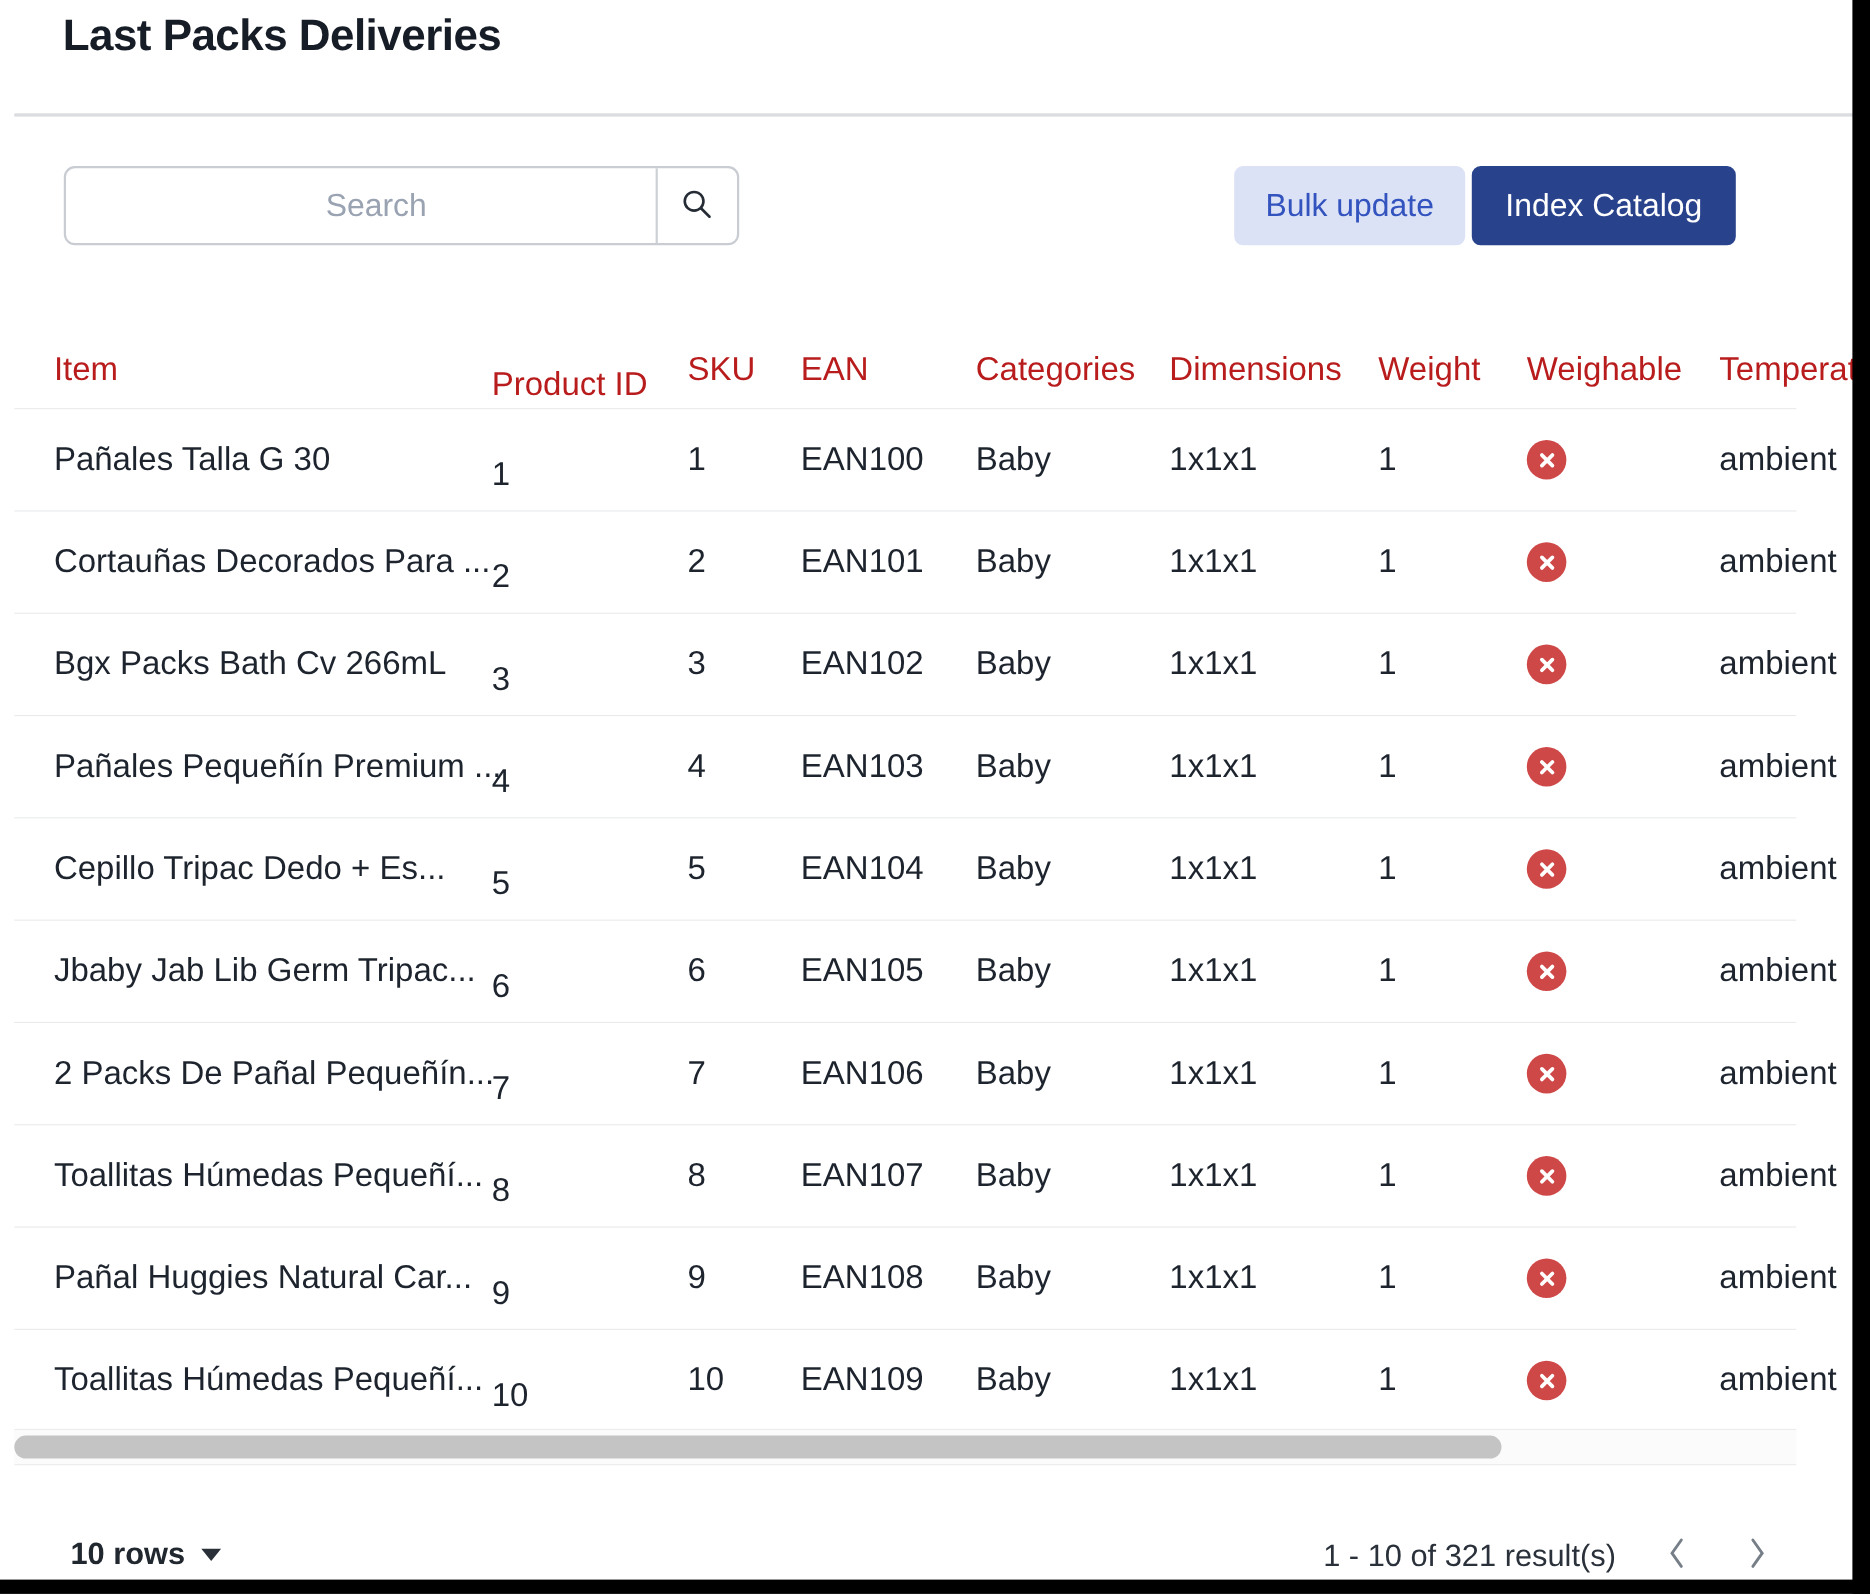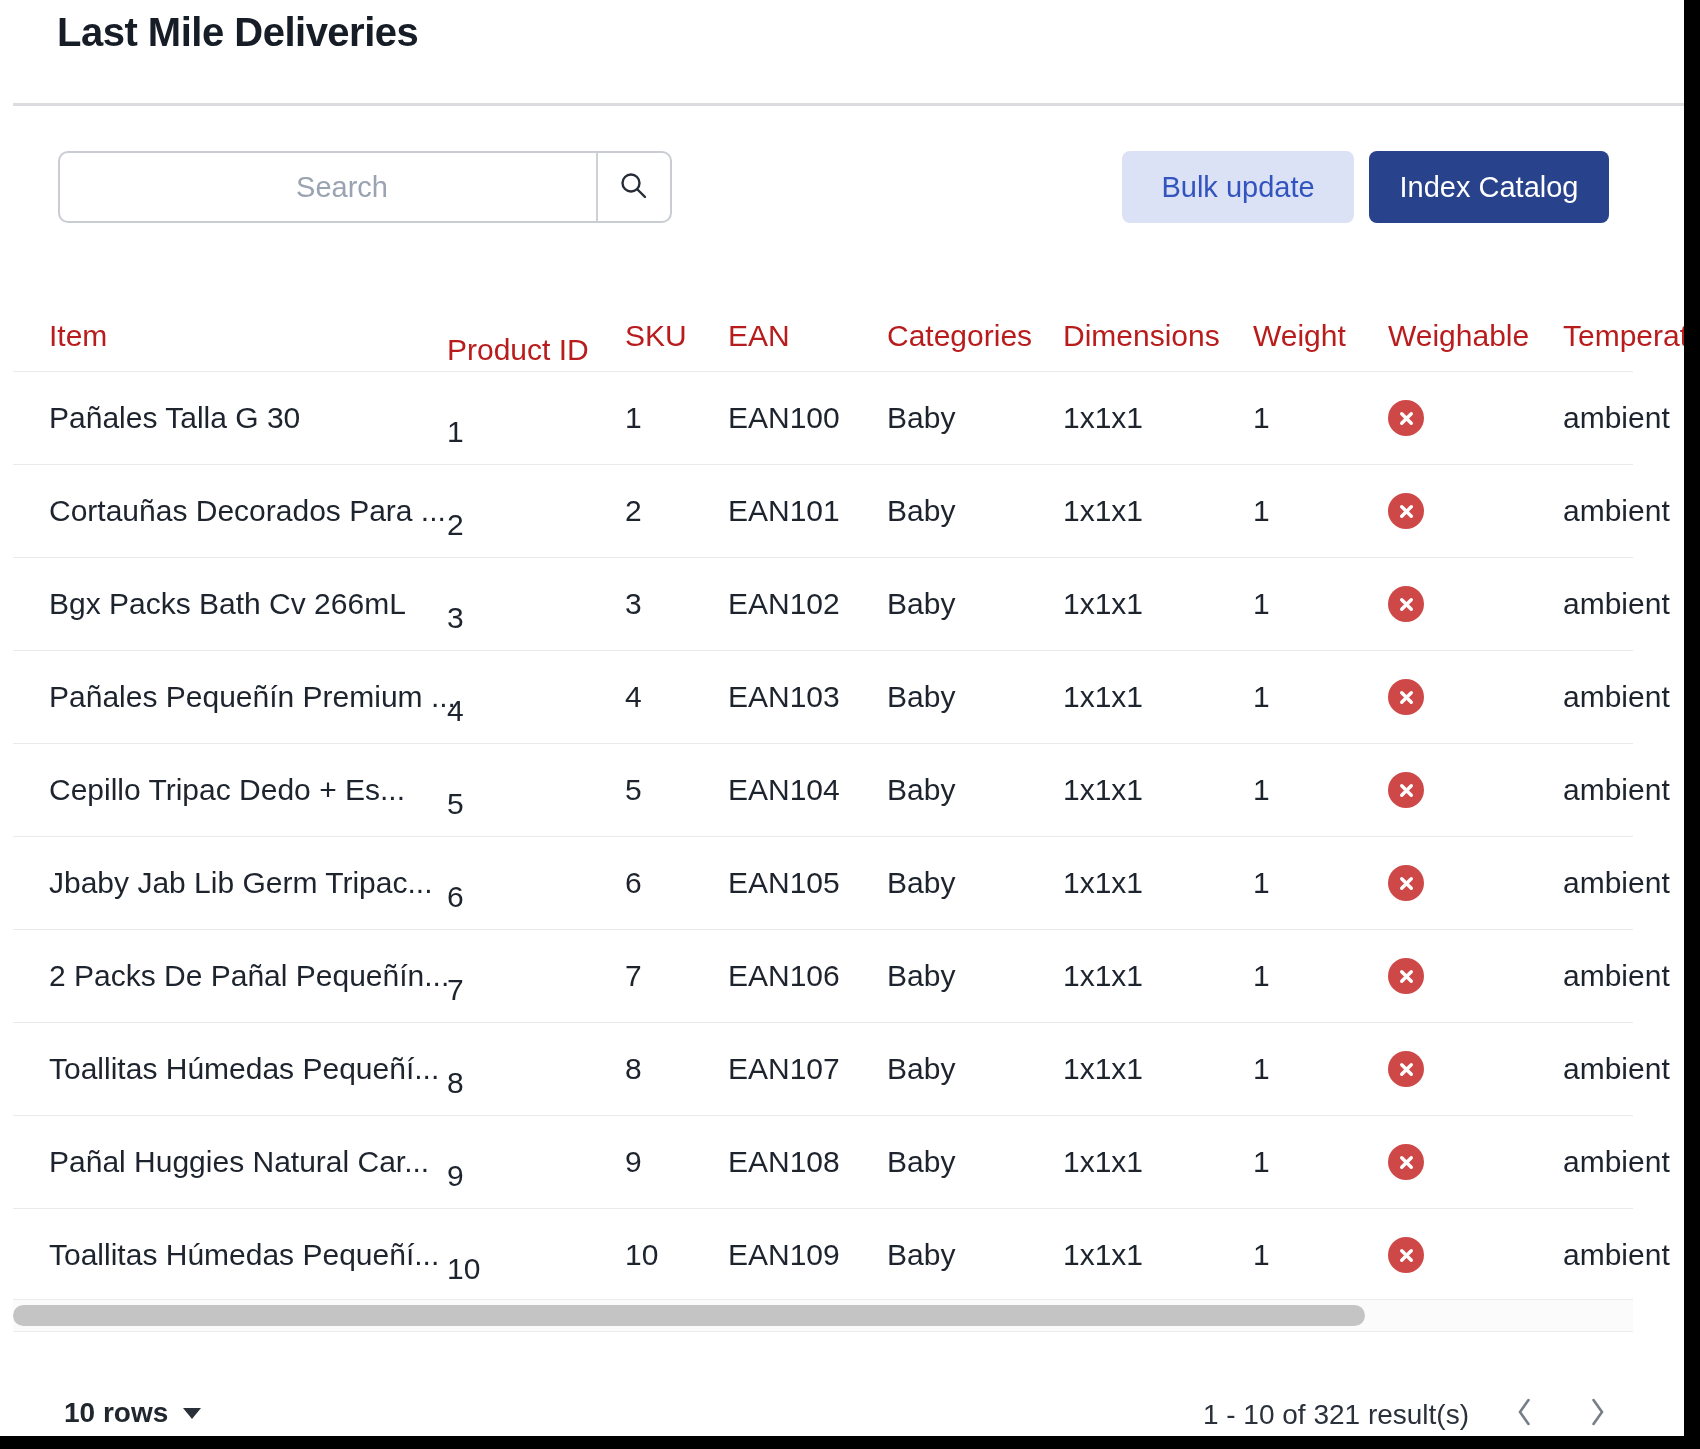--- a/index.html
+++ b/index.html
@@ -32,25 +32,25 @@
   .search-btn {
     width:72px; display:flex; align-items:center; justify-content:center;
     cursor:pointer; background:transparent; border:none;
   }
   .btn {
     position:absolute; top:151px; height:72px; border:none; cursor:pointer;
     font-family:inherit; font-size:29px; border-radius:8px;
     display:flex; align-items:center; justify-content:center;
   }
   .btn-secondary {
-    left:1122px; width:232px;
+    left:1122px; width:210px;
     background:var(--secondary-button-bg,#dbe2f6); color:var(--secondary-button-text,#3353be);
   }
   .btn-primary {
-    left:1369px; width:240px;
+    left:1338px; width:240px;
     background:var(--primary-button-bg,#28428c); color:#ffffff;
   }
   
   .tbl { position:absolute; left:13px; top:300px; width:1620px; }
   .tbl-header {
     display:flex; align-items:center; height:72px; padding-left:36px;
     border-bottom:1px solid #e8eaec; font-size:30px; color:#b91c1c;
   }
   .tbl-row {
     display:flex; align-items:center; height:93px; padding-left:36px;
@@ -101,21 +101,21 @@
   }
   .pg-prev { left:1507px; }
   .pg-next { left:1581px; }
   
   .edge-right  { position:absolute; left:1684px; top:0; width:16px; height:1449px; background:#000; z-index:50; }
   .edge-bottom { position:absolute; left:0; top:1436px; width:1700px; height:13px; background:#000; z-index:50; }
 </style>
 </head>
 <body>
 
-<h1 class="page-title">Last Mile Deliveries</h1>
+<h1 class="page-title">Last Packs Deliveries</h1>
 <div class="top-divider"></div>
 
 <div class="search-box">
   <input class="search-input" type="text" placeholder="Search" style="">
   <div class="search-sep"></div>
   <button class="search-btn">
     <span>
       <svg width="32" height="32" viewBox="0 0 32 32">
         <circle cx="13" cy="13" r="8.5" fill="none" stroke="#262c35" stroke-width="2.4"></circle>
         <line x1="19.5" y1="19.5" x2="27" y2="27" stroke="#262c35" stroke-width="2.4" stroke-linecap="round"></line>

